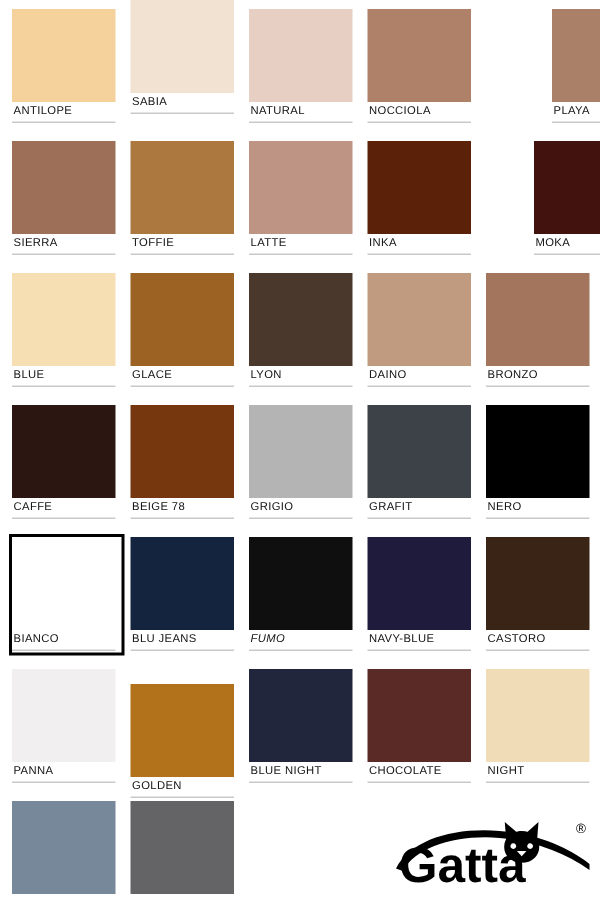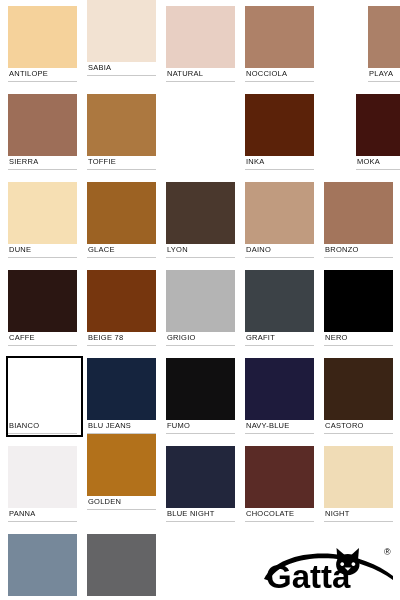--- a/index.html
+++ b/index.html
@@ -119,38 +119,45 @@
         <div class="swatch-rule"></div>
       </div>
     </div>
     <div class="swatch-cell" style="left: 87px; top: 94px;">
       <div class="swatch-color" style="background: rgb(172, 120, 64);"></div>
       <div class="swatch-label-wrap">
         <div class="swatch-label">TOFFIE</div>
         <div class="swatch-rule"></div>
       </div>
     </div>
+    <div class="swatch-cell" style="left: 166px; top: 94px;">
+      <div class="swatch-color" style="background: rgb(190, 148, 132);"></div>
+      <div class="swatch-label-wrap">
+        <div class="swatch-label">LATTE</div>
+        <div class="swatch-rule"></div>
+      </div>
+    </div>
     <div class="swatch-cell" style="left: 245px; top: 94px;">
       <div class="swatch-color" style="background: rgb(91, 34, 9);"></div>
       <div class="swatch-label-wrap">
         <div class="swatch-label">INKA</div>
         <div class="swatch-rule"></div>
       </div>
     </div>
     <div class="swatch-cell" style="left: 324px; top: 94px; padding-left: 32px;">
       <div class="swatch-color" style="background: rgb(66, 19, 14);"></div>
       <div class="swatch-label-wrap">
         <div class="swatch-label">MOKA</div>
         <div class="swatch-rule"></div>
       </div>
     </div>
     <div class="swatch-cell" style="left: 8px; top: 182px;">
       <div class="swatch-color" style="background: rgb(246, 223, 179);"></div>
       <div class="swatch-label-wrap">
-        <div class="swatch-label">DUNE</div>
+        <div class="swatch-label">BLUE</div>
         <div class="swatch-rule"></div>
       </div>
     </div>
     <div class="swatch-cell" style="left: 87px; top: 182px;">
       <div class="swatch-color" style="background: rgb(156, 98, 35);"></div>
       <div class="swatch-label-wrap">
         <div class="swatch-label">GLACE</div>
         <div class="swatch-rule"></div>
       </div>
     </div>
@@ -217,21 +224,21 @@
         <div class="swatch-rule"></div>
       </div>
     </div>
     <div class="swatch-cell" style="left: 87px; top: 358px;">
       <div class="swatch-color" style="background: rgb(21, 36, 62);"></div>
       <div class="swatch-label-wrap">
         <div class="swatch-label">BLU JEANS</div>
         <div class="swatch-rule"></div>
       </div>
     </div>
-    <div class="swatch-cell" style="left: 166px; top: 358px;">
+    <div class="swatch-cell" style="left: 166px; top: 358px; font-style: italic;">
       <div class="swatch-color" style="background: rgb(16, 15, 16);"></div>
       <div class="swatch-label-wrap">
         <div class="swatch-label">FUMO</div>
         <div class="swatch-rule"></div>
       </div>
     </div>
     <div class="swatch-cell" style="left: 245px; top: 358px;">
       <div class="swatch-color" style="background: rgb(30, 27, 60);"></div>
       <div class="swatch-label-wrap">
         <div class="swatch-label">NAVY-BLUE</div>
@@ -245,21 +252,21 @@
         <div class="swatch-rule"></div>
       </div>
     </div>
     <div class="swatch-cell" style="left: 8px; top: 446px;">
       <div class="swatch-color" style="background: rgb(242, 239, 240);"></div>
       <div class="swatch-label-wrap">
         <div class="swatch-label">PANNA</div>
         <div class="swatch-rule"></div>
       </div>
     </div>
-    <div class="swatch-cell" style="left: 87px; top: 434px; text-align: right;">
+    <div class="swatch-cell" style="left: 87px; top: 456px; text-align: right;">
       <div class="swatch-color" style="background: rgb(178, 113, 27);"></div>
       <div class="swatch-label-wrap">
         <div class="swatch-label">GOLDEN</div>
         <div class="swatch-rule"></div>
       </div>
     </div>
     <div class="swatch-cell" style="left: 166px; top: 446px;">
       <div class="swatch-color" style="background: rgb(34, 38, 60);"></div>
       <div class="swatch-label-wrap">
         <div class="swatch-label">BLUE NIGHT</div>

